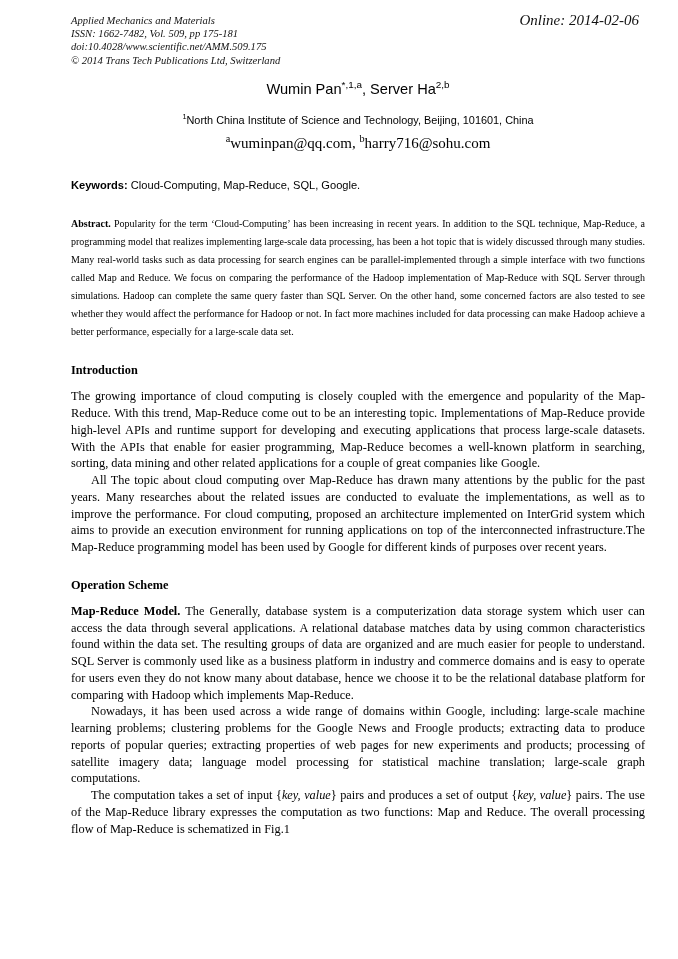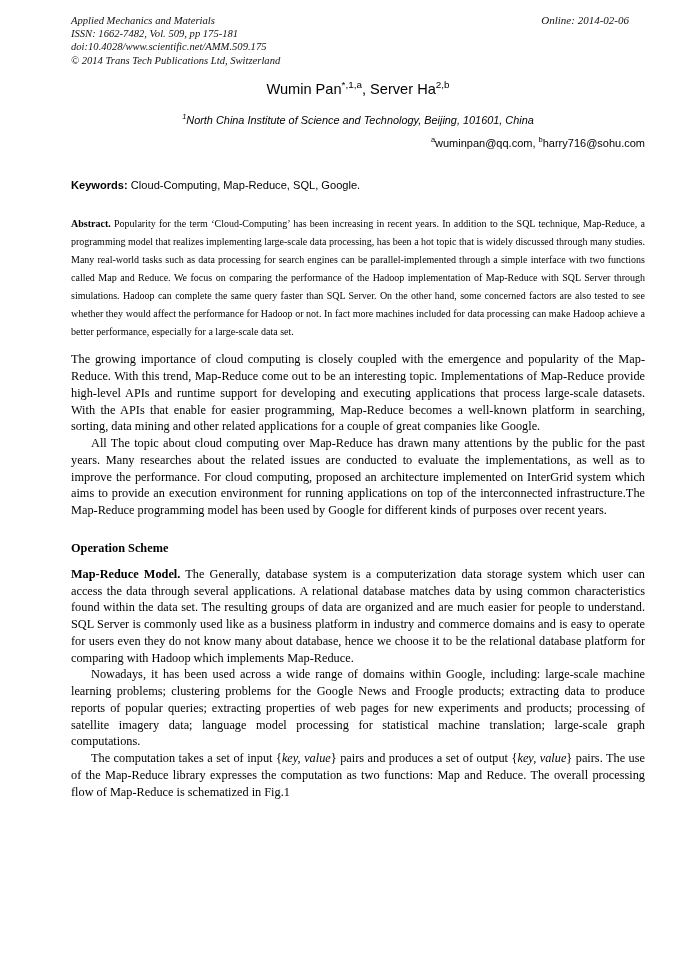--- a/index.html
+++ b/index.html
@@ -32,22 +32,22 @@
     line-height: 13.2px;
     color: #111;
   }
   .masthead-left {
     display: block;
     white-space: pre-line;
   }
   .masthead-right {
     position: absolute;
     top: 0;
-    right: 16px;
-    font-size: 11px;
+    right: 6px;
+    font-size: 15px;
     font-style: italic;
     white-space: nowrap;
   }
 
   
   .title {
     margin: 23px 28px 0 28px;
     text-align: center;
     font-family: "Liberation Sans", sans-serif;
     font-weight: bold;
@@ -61,28 +61,27 @@
     font-family: "Liberation Sans", sans-serif;
     font-size: 14.6px;
     line-height: 19px;
   }
   .affil {
     margin-top: 11px;
     text-align: center;
     font-family: "Liberation Sans", sans-serif;
     font-size: 10.9px;
     line-height: 21.5px;
-    font-style: italic;
   }
   .affil div { white-space: nowrap; }
   .emails {
     margin-top: 2px;
-    text-align: right;
-    font-family: Liberation Sans, sans-serif;
-    font-size: 11px;
+    text-align: center;
+    font-family: Liberation Serif, serif;
+    font-size: 15px;
     line-height: 21px;
   }
   sup {
     font-size: 0.68em;
     vertical-align: super;
     line-height: 0;
   }
 
   
   .keywords {
@@ -149,20 +148,21 @@
 
   <div class="keywords">
     <span class="lbl">Keywords:</span>
     <span>Cloud-Computing, Map-Reduce, SQL, Google.</span>
   </div>
 
   <div class="abstract">
     <span class="lbl">Abstract.</span><span> Popularity for the term ‘Cloud-Computing’ has been increasing in recent years. In addition to the SQL technique, Map-Reduce, a programming model that realizes implementing large-scale data processing, has been a hot topic that is widely discussed through many studies. Many real-world tasks such as data processing for search engines can be parallel-implemented through a simple interface with two functions called Map and Reduce. We focus on comparing the performance of the Hadoop implementation of Map-Reduce with SQL Server through simulations. Hadoop can complete the same query faster than SQL Server. On the other hand, some concerned factors are also tested to see whether they would affect the performance for Hadoop or not. In fact more machines included for data processing can make Hadoop achieve a better performance, especially for a large-scale data set.</span>
   </div>
 
+  <h2 class="section">Introduction</h2>
   <p class="para">The growing importance of cloud computing is closely coupled with the emergence and popularity of the Map-Reduce. With this trend, Map-Reduce come out to be an interesting topic. Implementations of Map-Reduce provide high-level APIs and runtime support for developing and executing applications that process large-scale datasets. With the APIs that enable for easier programming, Map-Reduce becomes a well-known platform in searching, sorting, data mining and other related applications for a couple of great companies like Google.</p>
   <p class="para tight indent">All The topic about cloud computing over Map-Reduce has drawn many attentions by the public for the past years. Many researches about the related issues are conducted to evaluate the implementations, as well as to improve the performance. For cloud computing, proposed an architecture implemented on InterGrid system which aims to provide an execution environment for running applications on top of the interconnected infrastructure.The Map-Reduce programming model has been used by Google for different kinds of purposes over recent years.</p>
 
   <h2 class="section">Operation Scheme</h2>
   <p class="para"><span class="lbl">Map-Reduce Model.</span><span> The Generally, database system is a computerization data storage system which user can access the data through several applications. A relational database matches data by using common characteristics found within the data set. The resulting groups of data are organized and are much easier for people to understand. SQL Server is commonly used like as a business platform in industry and commerce domains and is easy to operate for users even they do not know many about database, hence we choose it to be the relational database platform for comparing with Hadoop which implements Map-Reduce.</span></p>
   <p class="para tight indent">Nowadays, it has been used across a wide range of domains within Google, including: large-scale machine learning problems; clustering problems for the Google News and Froogle products; extracting data to produce reports of popular queries; extracting properties of web pages for new experiments and products; processing of satellite imagery data; language model processing for statistical machine translation; large-scale graph computations.</p>
   <p class="para tight indent just-last"><span>The computation takes a set of input {</span><em>key, value</em><span>} pairs and produces a set of output {</span><em>key, value</em><span>} pairs. The use of the Map-Reduce library expresses the computation as two functions: Map and Reduce. The overall processing flow of Map-Reduce is schematized in Fig.1</span></p>
 
 </div>
 

